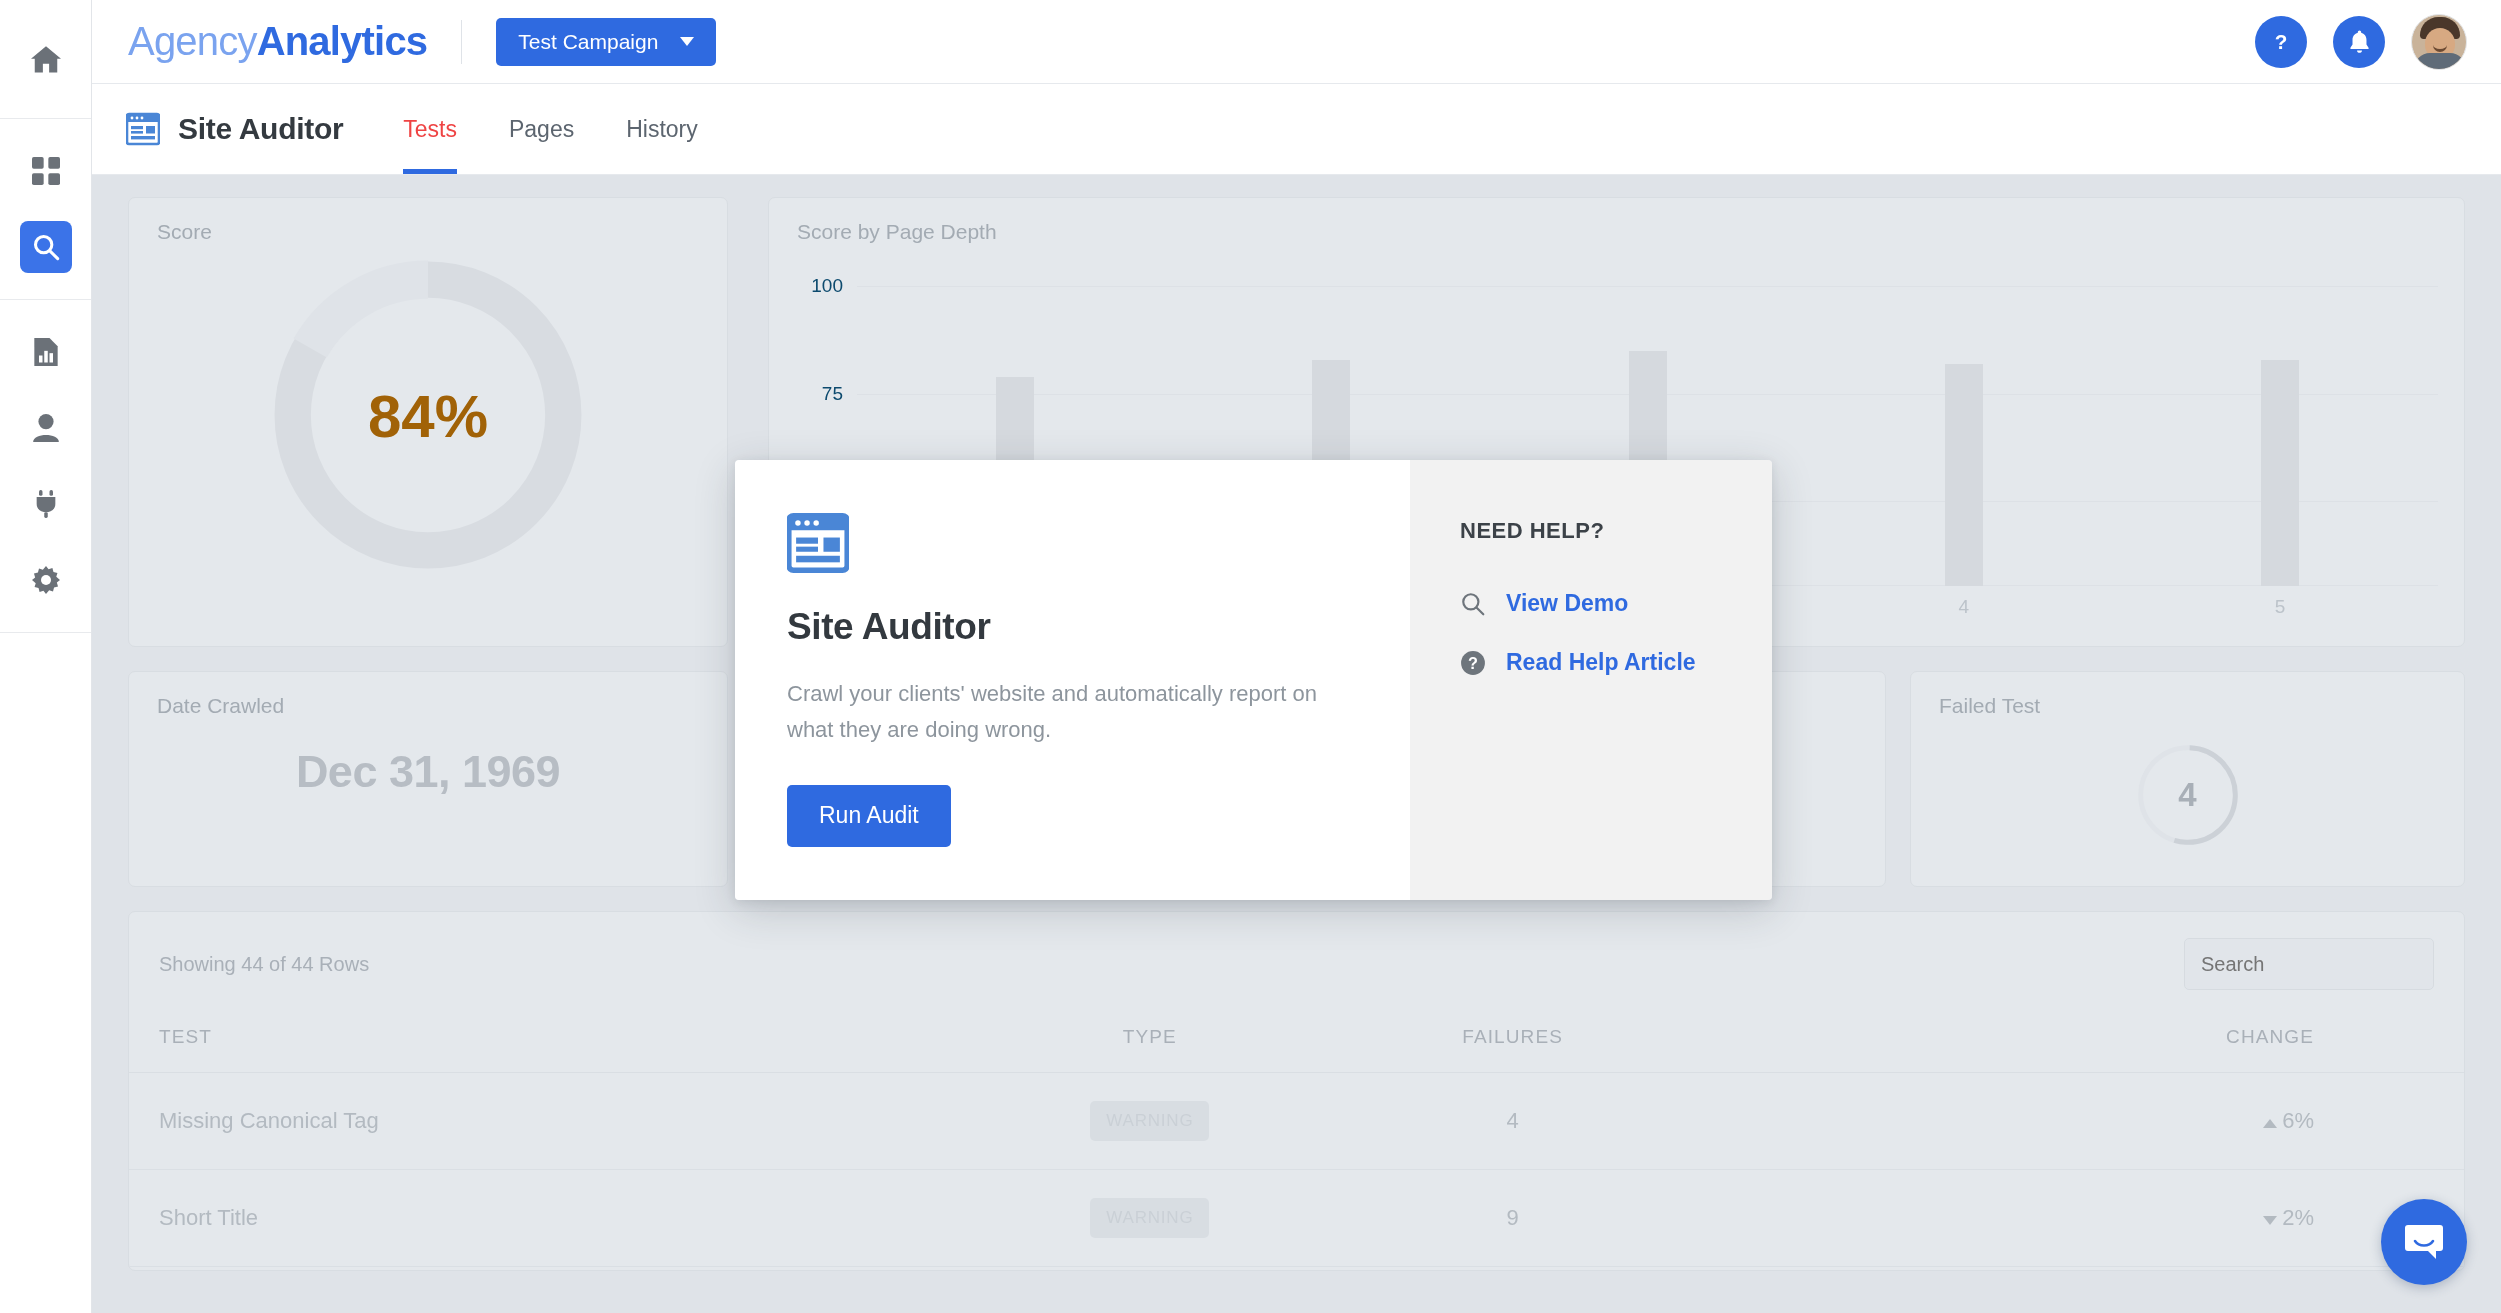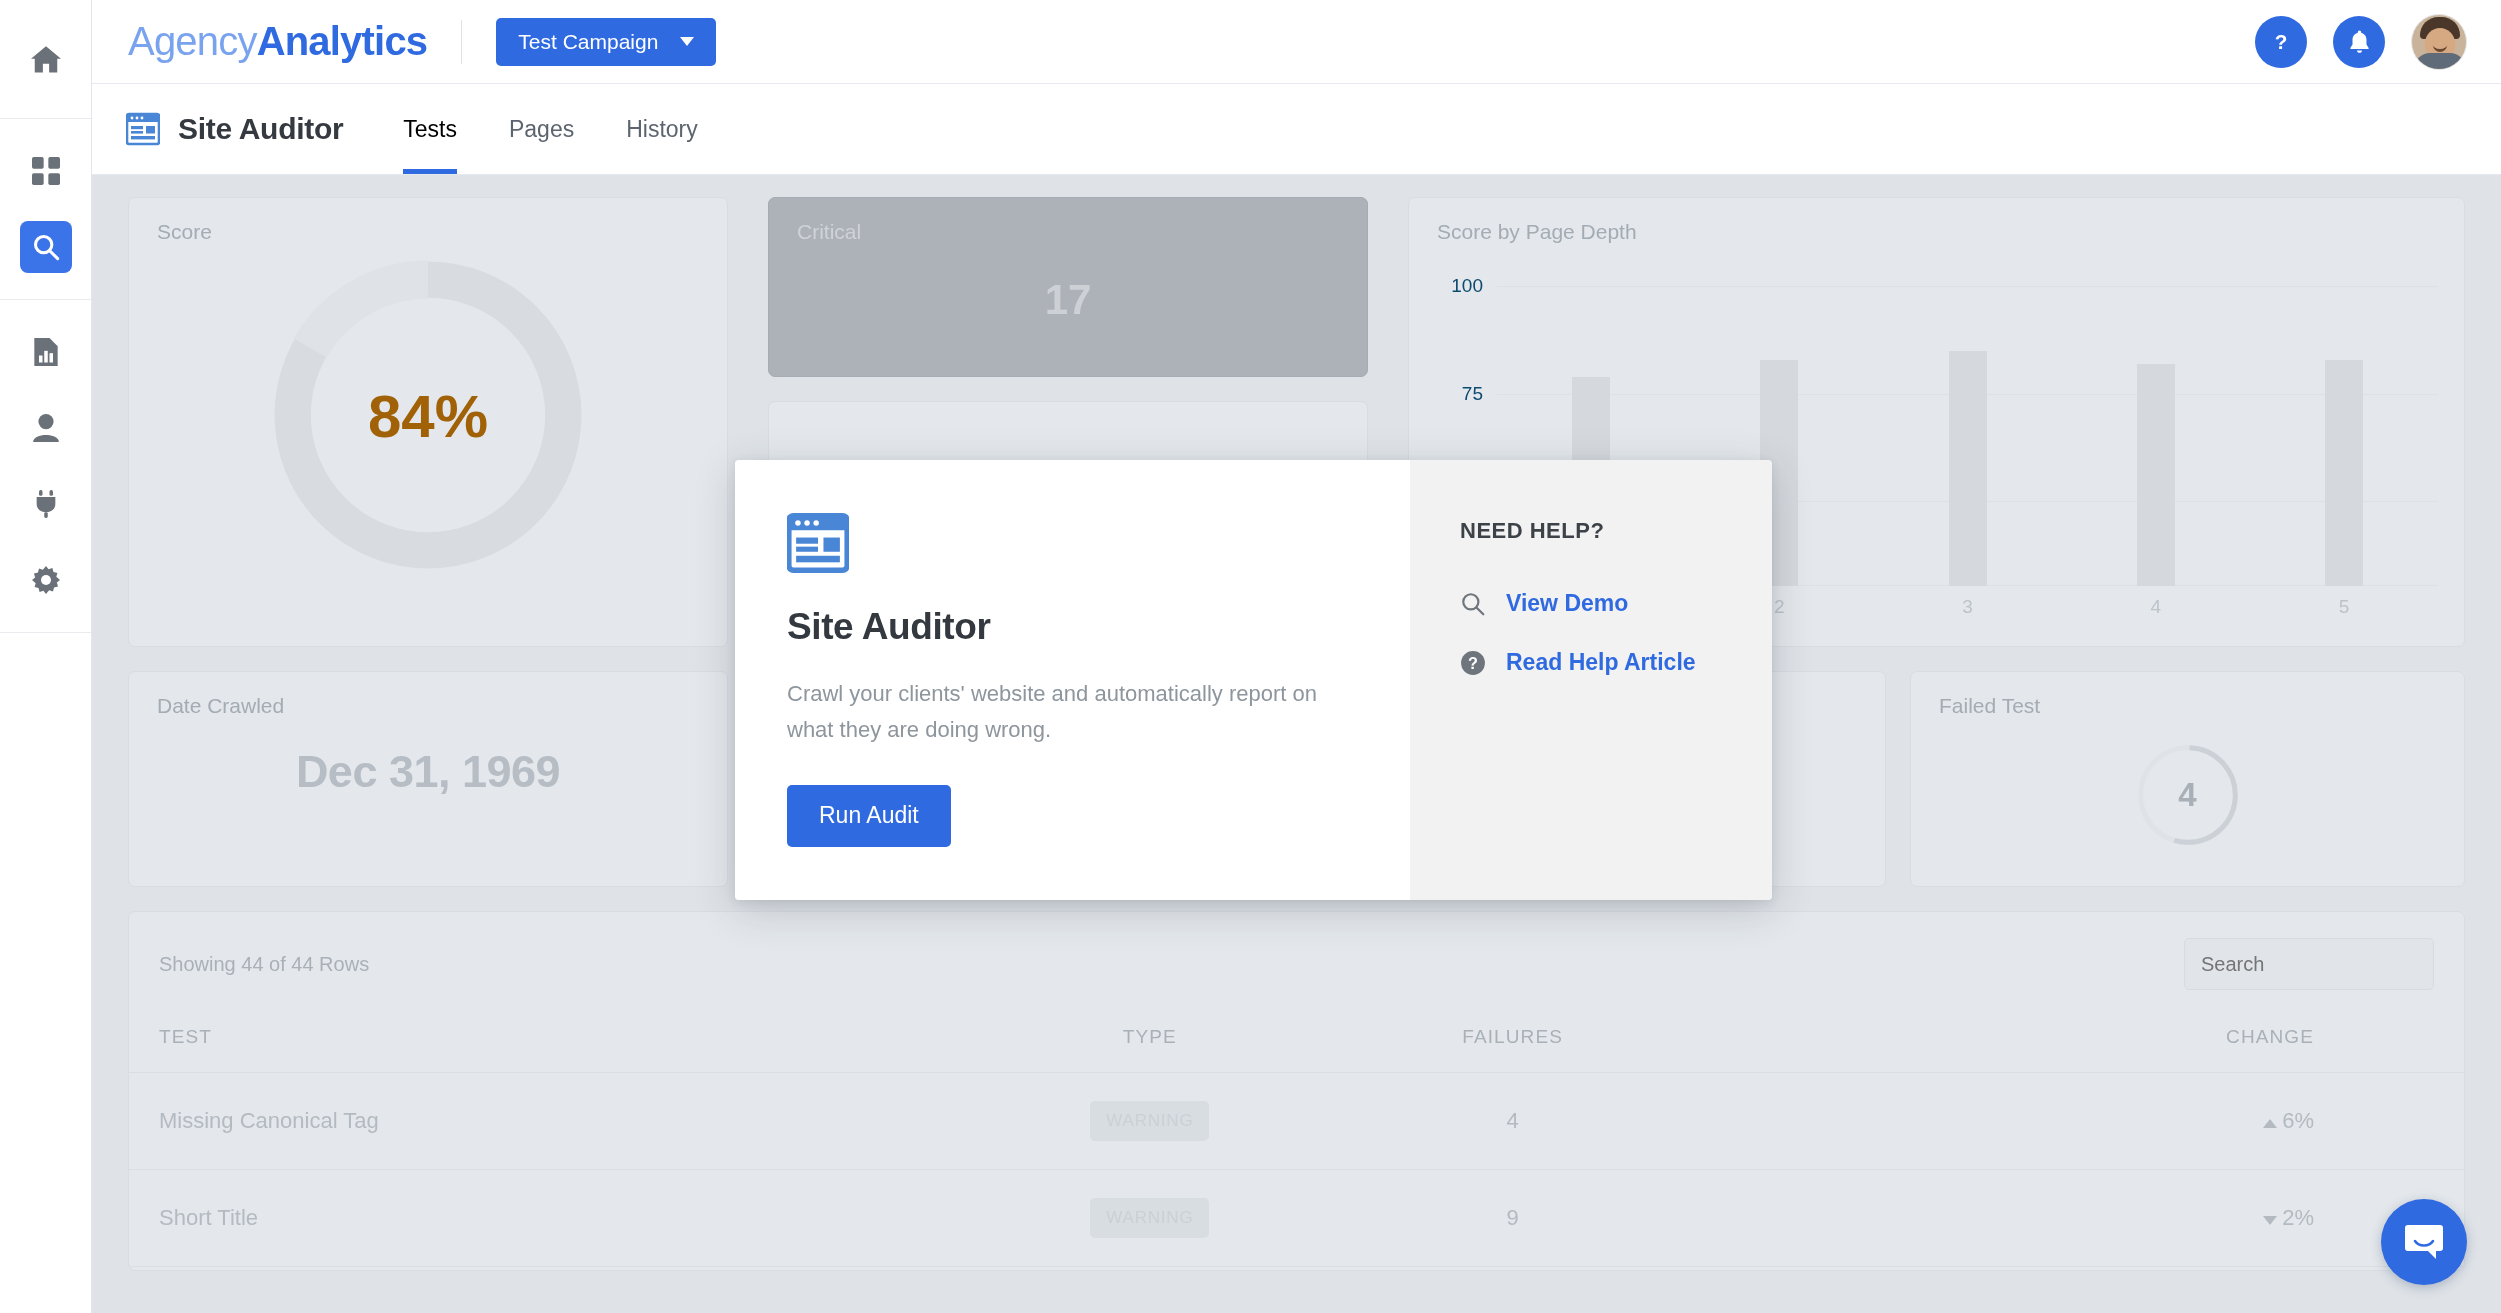--- a/index.html
+++ b/index.html
@@ -86,21 +86,21 @@
     z-index: 24;
   }
   .subnav-inner { display:flex; align-items:center; height:100%; padding-left:34px; }
   .page-ttl { display:flex; align-items:center; gap:18px; margin-right:34px; }
   .page-ttl-text { font-size:30px; font-weight:700; color:#343a40; letter-spacing:-0.3px; }
   .tab {
     font-size:23px; color:#5c656f; padding: 0 26px;
     height:100%; display:flex; align-items:center;
     cursor:pointer; position:relative;
   }
-  .tab.active { color:#000000; }
+  .tab.active { color:#ef4444; }
   .tab.active::after {
     content:''; position:absolute; left:26px; right:26px; bottom:0;
     height:5px; background:#2f6ae0;
   }
 
   
   .canvas {
     position:absolute; left:92px; top:175px;
     width:2409px; height:1138px;
     background:#dfe3e8;
@@ -391,27 +391,20 @@
         <div class="card-lbl">Score</div>
         <div class="donut-wrap">
           <svg width="330" height="330" viewBox="0 0 100 100">
             <circle cx="50" cy="50" r="41" fill="none" stroke="#d8dce1" stroke-width="11"></circle>
             <path d="M50 9 A41 41 0 0 0 14.3 29.7" fill="none" stroke="#dfe3e8" stroke-width="11.6"></path>
           </svg>
         </div>
         <div class="donut-val">84%</div>
       </section>
 
-      <div class="crit-stack">
-        <section class="crit-card">
-          <div class="card-lbl">Critical</div>
-          <div class="crit-val">17</div>
-        </section>
-        <section class="card ghost-card"></section>
-      </div>
 
       <section class="card chart-card">
         <div class="card-lbl">Score by Page Depth</div>
         <div class="chart-area">
           <div class="yaxis">
             <div class="ytick" style="top:8%">100</div>
             <div class="ytick" style="top:41%">75</div>
             <div class="ytick" style="top:74%">50</div>
           </div>
           <div class="plot">

